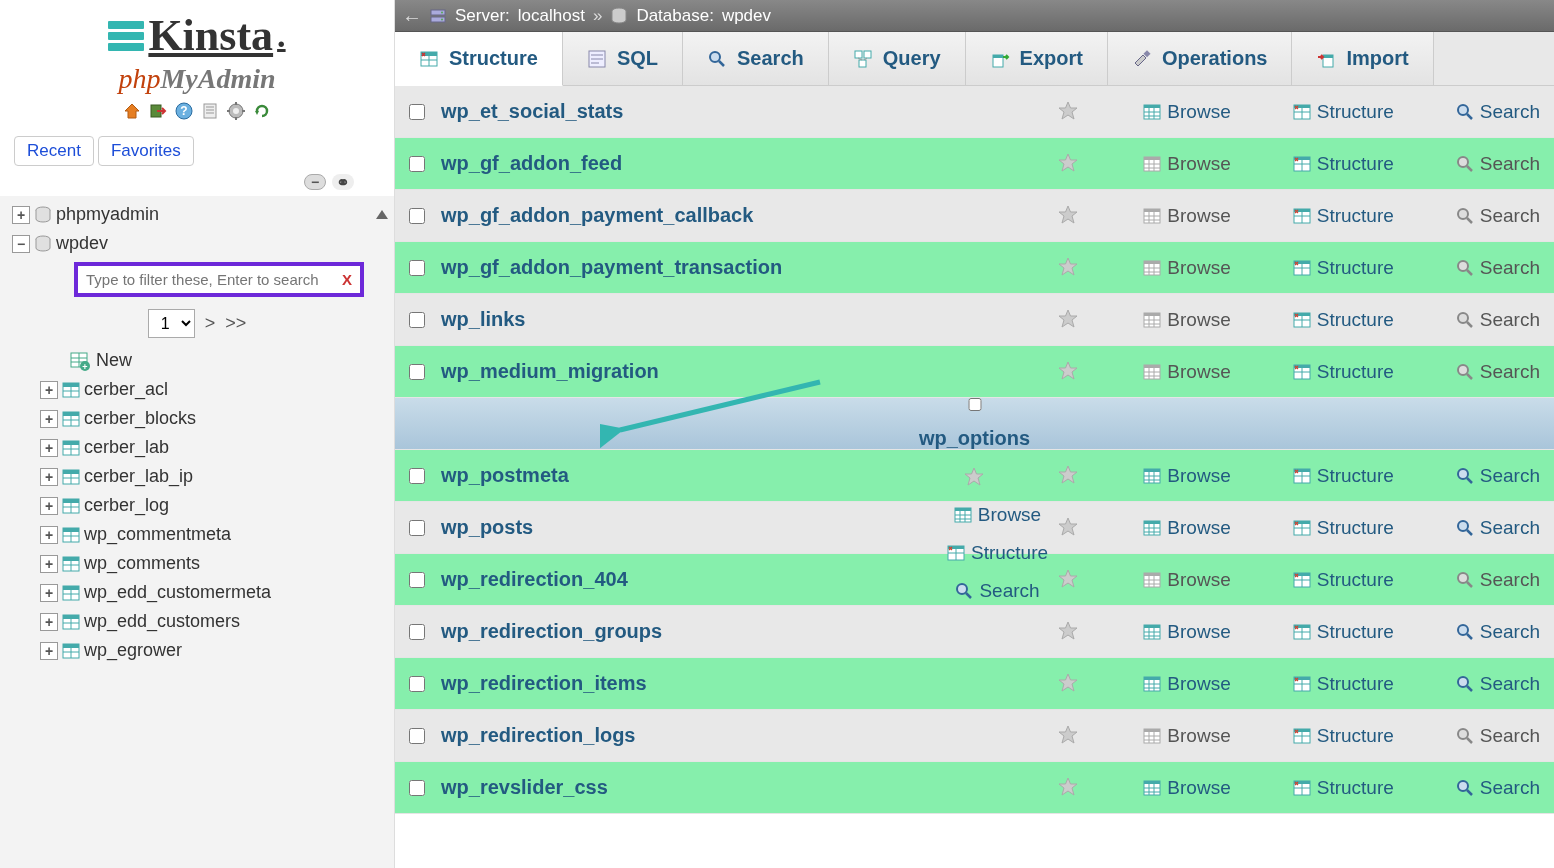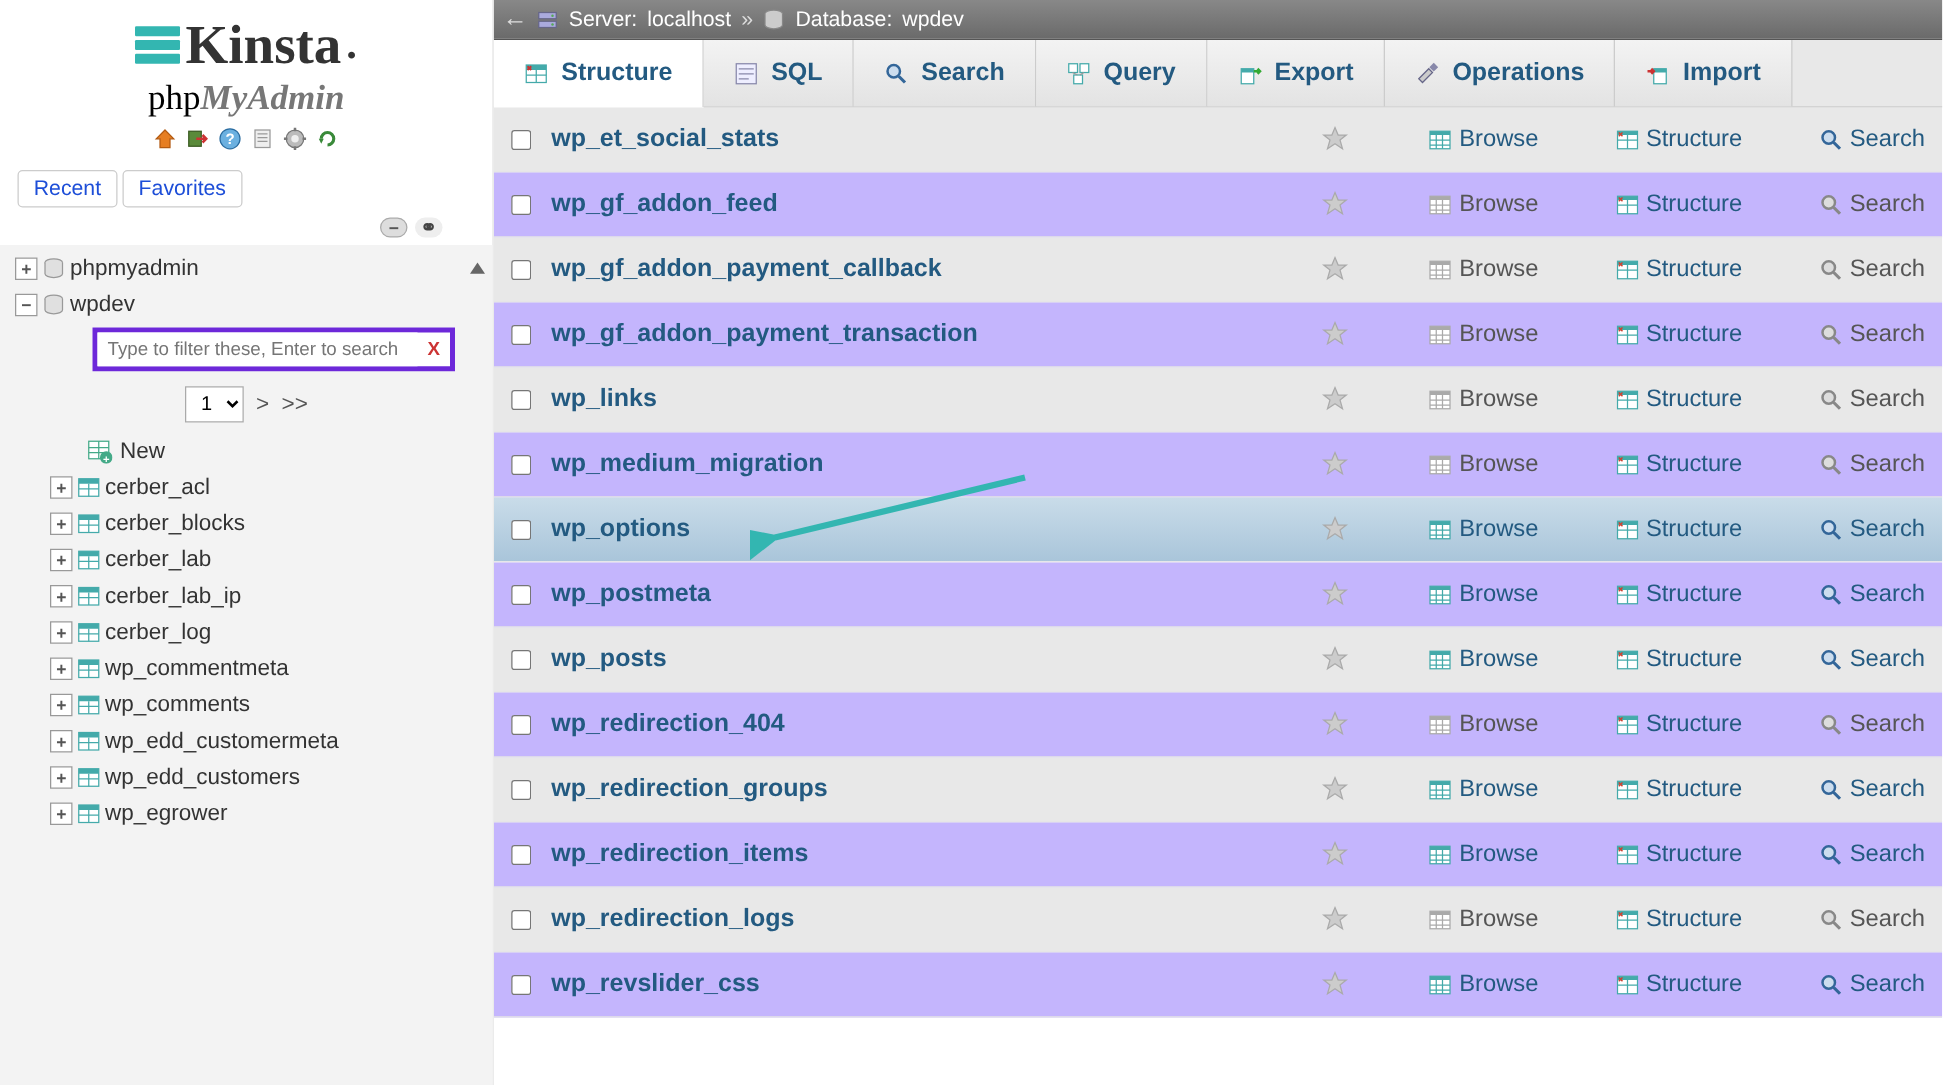--- a/index.html
+++ b/index.html
@@ -5,23 +5,23 @@
     * { box-sizing: border-box; margin: 0; padding: 0; }
     body { font-family: sans-serif; font-size: 15px; color: #333; overflow: hidden; }
     .app { display: flex; width: 1554px; height: 868px; }
 
     
     .sidebar { width: 395px; background: #fff; border-right: 1px solid #ddd; display: flex; flex-direction: column; }
     .logo-area { padding: 10px 20px 5px; text-align: center; }
     .kinsta-logo { display: flex; align-items: center; justify-content: center; gap: 4px; }
     .kinsta-bars { display: inline-flex; flex-direction: column; gap: 3px; }
     .kinsta-bars span { display: block; width: 36px; height: 8px; background: #33b6b1; border-radius: 1px; }
-    .kinsta-text { font-size: 44px; font-weight: 700; color: #333; font-family: Georgia, serif; }
+    .kinsta-text { font-size: 44px; font-weight: 700; color: #333; font-family: Georgia, serif; text-decoration: underline; }
     .pma-logo { font-size: 28px; font-weight: 700; color: #777; font-family: Georgia, serif; margin-top: 2px; }
-    .pma-logo .php { color: #000000; font-weight: normal; }
+    .pma-logo .php { color: #c2410c; font-style: italic; font-weight: normal; }
     .pma-logo .my { font-style: italic; }
     .icon-row { display: flex; justify-content: center; gap: 6px; margin: 6px 0; }
     .icon-row .ico { width: 20px; height: 20px; display: inline-flex; align-items: center; justify-content: center; cursor: pointer; }
 
     .tab-buttons { display: flex; gap: 4px; padding: 4px 14px; }
     .tab-buttons button { background: #fff; border: 1px solid #ccc; border-radius: 4px; padding: 4px 12px; font-size: 17px; color: #1d4ed8; cursor: pointer; }
 
     .collapse-row { display: flex; justify-content: flex-end; gap: 6px; padding: 4px 40px 6px; }
     .collapse-btn { width: 22px; height: 16px; background: #ddd; border: 1px solid #aaa; border-radius: 8px; display: inline-flex; align-items: center; justify-content: center; font-size: 14px; font-weight: bold; color: #444; cursor: pointer; }
 
@@ -61,22 +61,22 @@
     .bc-sep { color: #ddd; }
 
     .main-tabs { display: flex; background: #e8e8e8; border-bottom: 1px solid #ccc; height: 54px; }
     .main-tab { display: flex; align-items: center; gap: 10px; padding: 0 24px; font-size: 20px; font-weight: bold; color: #235a81; border-right: 1px solid #ccc; background: linear-gradient(#f3f3f3, #e3e3e3); cursor: pointer; }
     .main-tab.active { background: #fff; border-bottom: 1px solid #fff; margin-bottom: -1px; }
     .tab-ico { width: 20px; height: 20px; display: inline-block; }
 
     .table-list { flex: 1; overflow-y: auto; }
     .tl-row { display: flex; align-items: center; height: 52px; border-bottom: 1px solid #e5e5e5; padding: 0 14px; gap: 16px; }
     .tl-row.odd { background: #e8e8e8; }
-    .tl-row.even { background: #c4b5fd; }
-    .tl-row.highlighted { background: linear-gradient(#c9dce9, #a9c5da); }
+    .tl-row.even { background: #86efac; }
+    .tl-row.highlighted { background: linear-gradient(#c9dce9, #a9c5da); flex-direction: column; }
     .tl-check { width: 16px; height: 16px; }
     .tl-name { flex: 1; font-size: 20px; font-weight: bold; color: #235a81; cursor: pointer; }
     .tl-star { width: 24px; height: 24px; color: #bbb; cursor: pointer; font-size: 24px; line-height: 1; }
     .tl-action { display: flex; align-items: center; gap: 6px; font-size: 19px; color: #555; cursor: pointer; margin-left: 6px; padding-left: 40px; }
     .tl-action.active { color: #235a81; }
     .act-ico { width: 18px; height: 18px; display: inline-block; }
 
     
     .arrow-annot { position: absolute; left: 600px; top: 370px; pointer-events: none; z-index: 50; }
 

